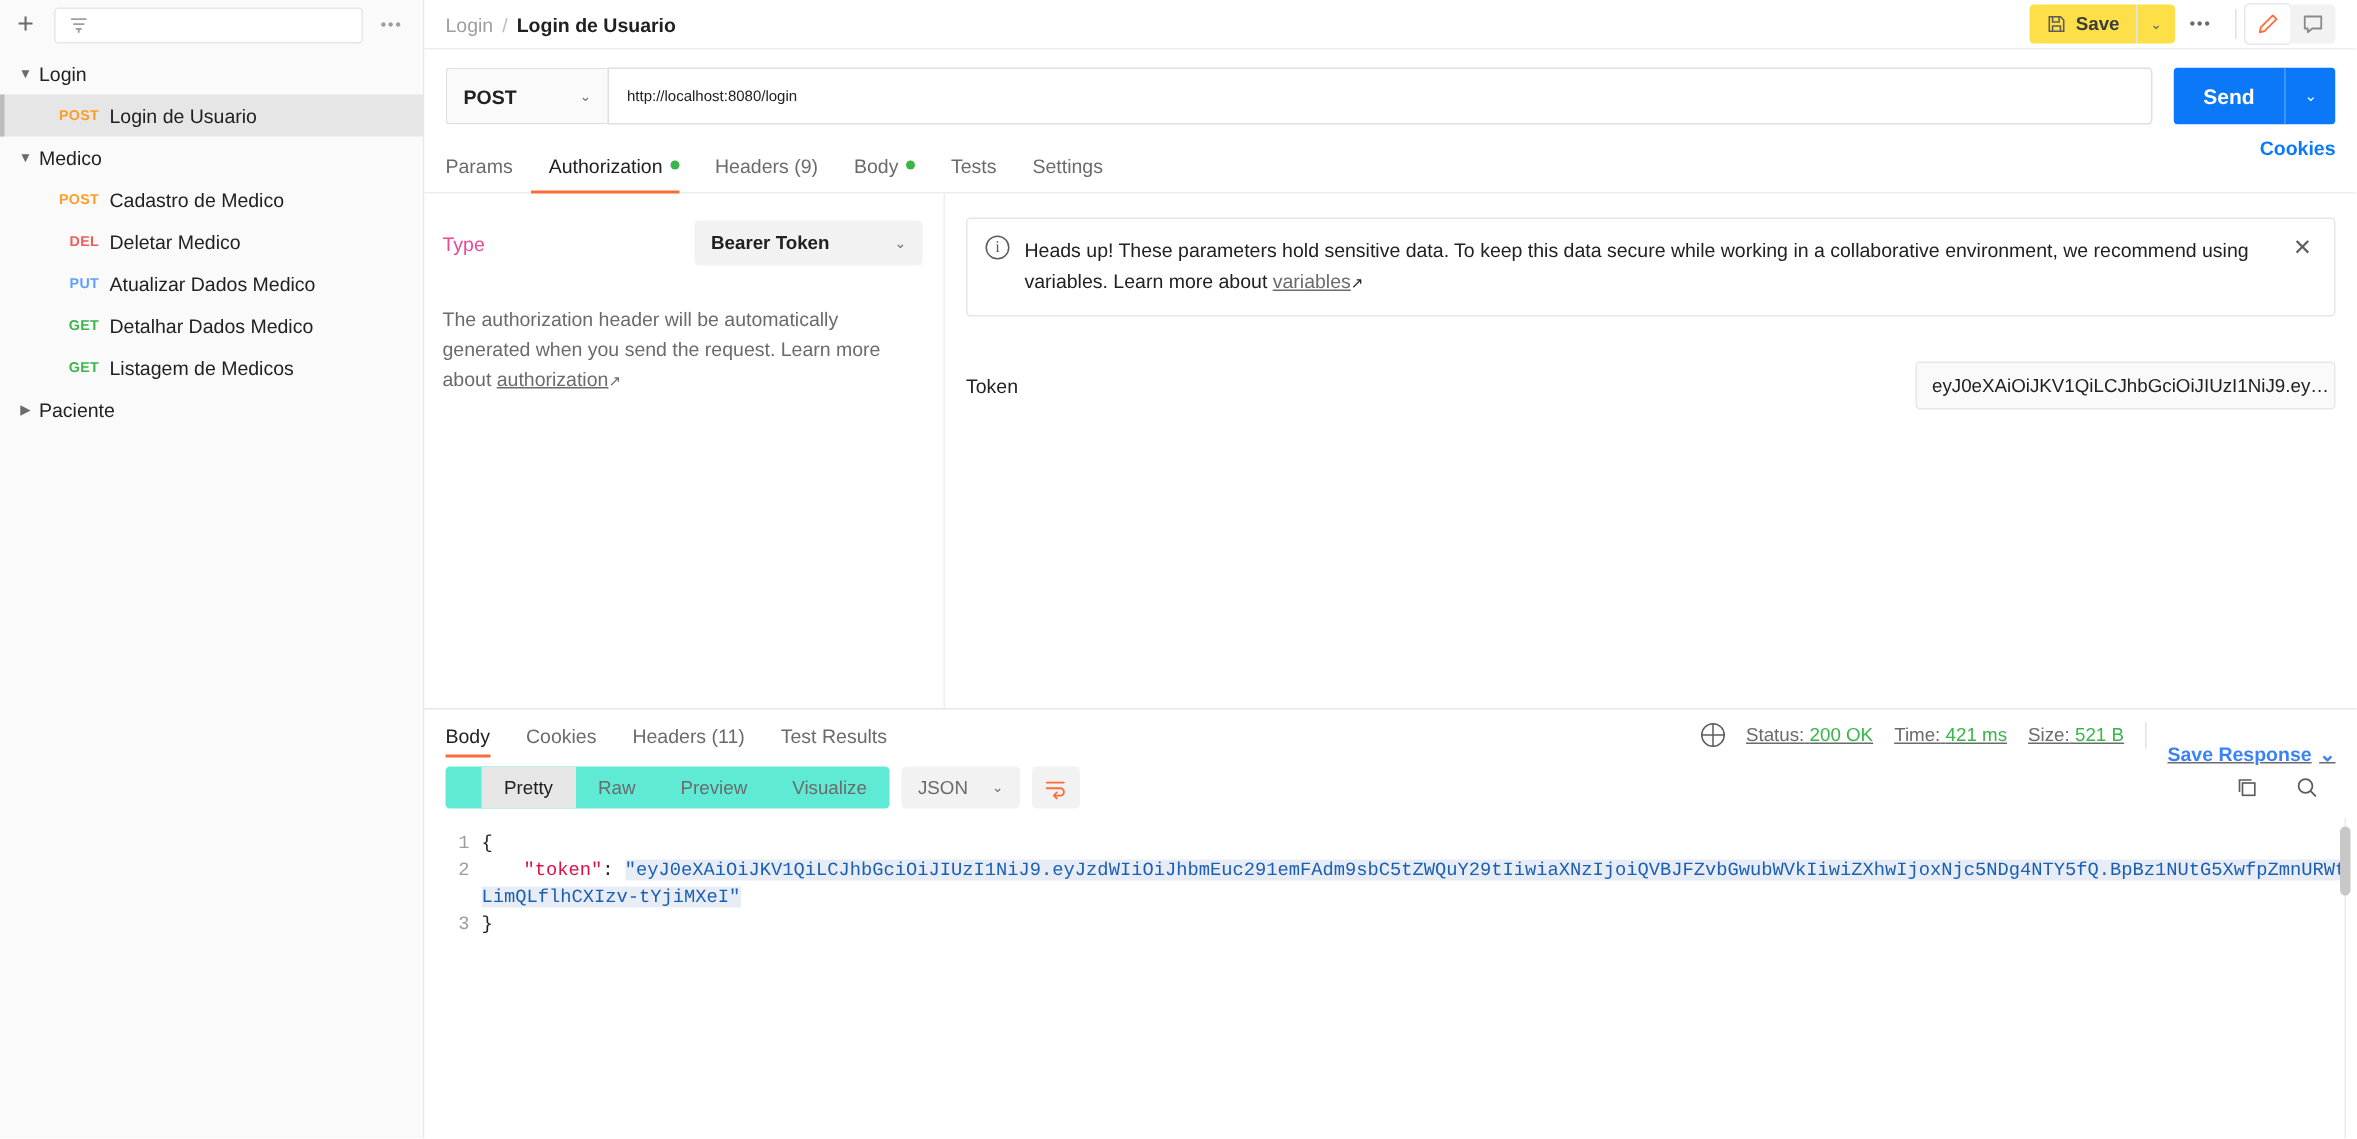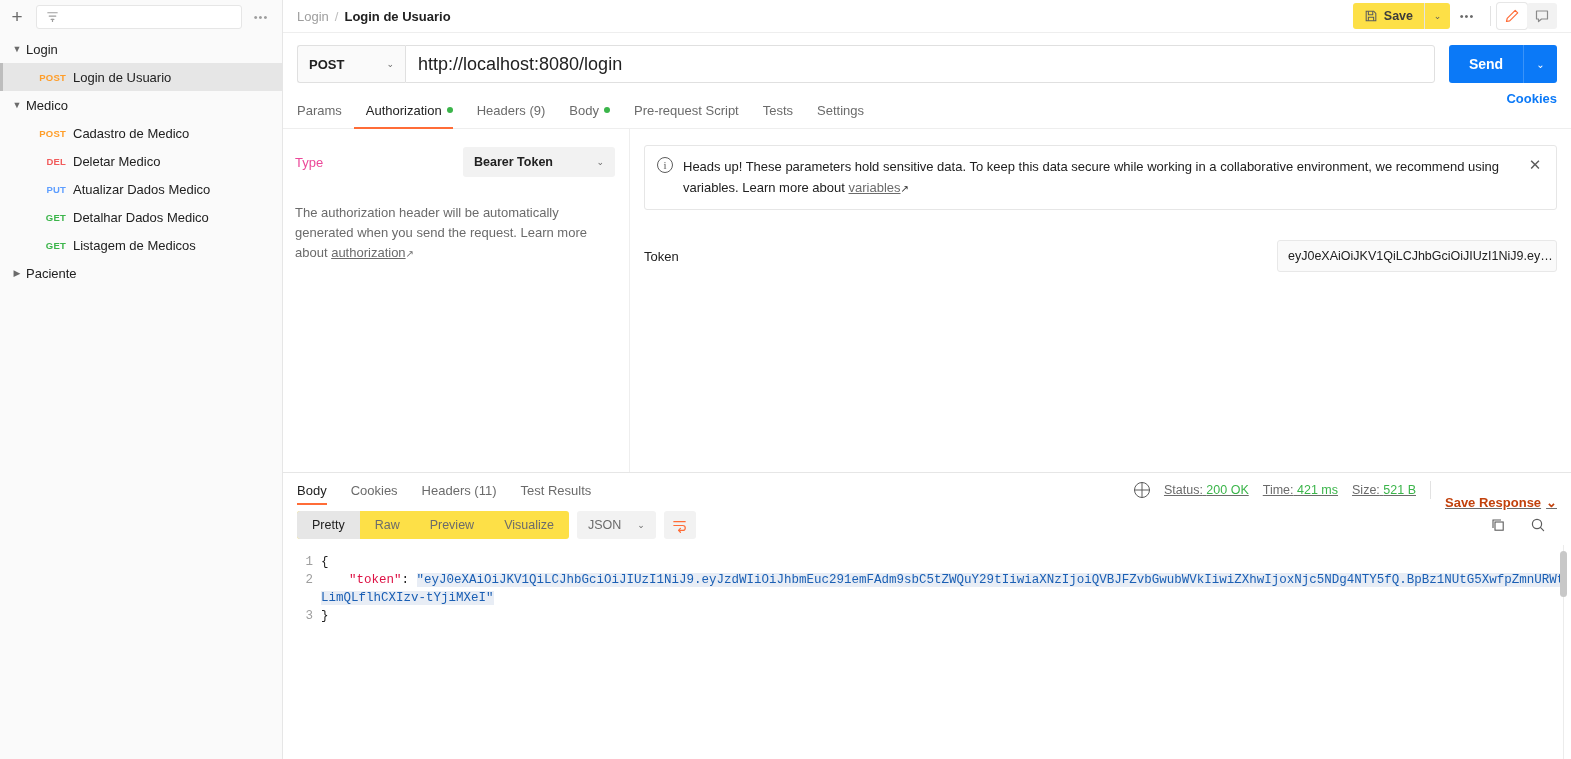--- a/index.html
+++ b/index.html
@@ -102,21 +102,21 @@
   .method-sel {
     width: 108px; height: 38px; border: 1px solid #e0e0e0; border-right: none;
     border-radius: 3px 0 0 3px; background: #fafafa;
     display: flex; align-items: center; justify-content: space-between;
     padding: 0 11px; font-size: 13px; font-weight: bold; color: #212121; cursor: pointer;
   }
   .method-sel .cv { color: #6b6b6b; font-size: 9px; font-weight: normal; }
   .url-input {
     flex: 1; height: 38px; border: 1px solid #e0e0e0; border-radius: 0 3px 3px 0;
     background: #fff; display: flex; align-items: center; padding: 0 12px;
-    font-size: 18px; color: #212121; min-width: 0;
+    font-size: 10px; color: #212121; min-width: 0;
   }
   .send-grp { display: flex; margin-left: 14px; border-radius: 3px; overflow: hidden; }
   .send-btn {
     width: 74px; height: 38px; background: #0b79f7; color: #fff;
     display: flex; align-items: center; justify-content: center;
     font-size: 14px; font-weight: bold; cursor: pointer;
   }
   .send-caret {
     width: 34px; height: 38px; background: #0b79f7; color: #fff;
     display: flex; align-items: center; justify-content: center;
@@ -203,24 +203,24 @@
   .globe::before {
     content: ""; position: absolute; left: 50%; top: -1.3px; bottom: -1.3px; width: 0;
     border-left: 1.3px solid #5c5c5c; transform: translateX(-50%);
   }
   .globe::after {
     content: ""; position: absolute; left: -1.3px; right: -1.3px; top: 50%; height: 0;
     border-top: 1.3px solid #5c5c5c; transform: translateY(-50%);
   }
   .ok { color: #3bb54a; }
   .meta-sep { width: 1px; height: 18px; background: #e2e2e2; }
-  .save-resp { color: #c2410c; font-weight: bold; font-size: 13px; cursor: pointer; display: flex; gap: 5px; align-items: center; margin-top: 24px; }
+  .save-resp { color: #3b82f6; font-weight: bold; font-size: 13px; cursor: pointer; display: flex; gap: 5px; align-items: center; margin-top: 24px; }
 
   .resp-toolbar { display: flex; align-items: center; padding: 4px 14px 6px 14px; gap: 8px; }
-  .seg { display: flex; background: #fde047; border-radius: 3px; overflow: hidden; }
+  .seg { display: flex; background: #5eead4; border-radius: 3px; overflow: hidden; padding-left: 24px; }
   .seg-i { height: 28px; padding: 0 15px; display: flex; align-items: center; font-size: 12.5px; color: #6b6b6b; cursor: pointer; }
   .seg-i.active { background: #e6e6e6; color: #212121; }
   .json-dd {
     height: 28px; background: #f2f2f2; border-radius: 3px; display: flex; align-items: center;
     gap: 16px; padding: 0 11px; font-size: 12.5px; color: #6b6b6b; cursor: pointer;
   }
   .json-dd .cv { font-size: 9px; }
   .wrap-btn {
     width: 32px; height: 28px; background: #f2f2f2; border-radius: 3px;
     display: flex; align-items: center; justify-content: center; cursor: pointer;
@@ -375,23 +375,20 @@
         <span class="dot"></span>
       </div>
       <div class="rtab">
         <span>Headers (9)</span>
       </div>
       <div class="rtab">
         <span>Body</span>
         <span class="dot"></span>
       </div>
       <div class="rtab">
-        <span>Pre-request Script</span>
-      </div>
-      <div class="rtab">
         <span>Tests</span>
       </div>
       <div class="rtab">
         <span>Settings</span>
       </div>
       <div class="cookies-link">Cookies</div>
     </div>
 
     <div class="req-body">
 

